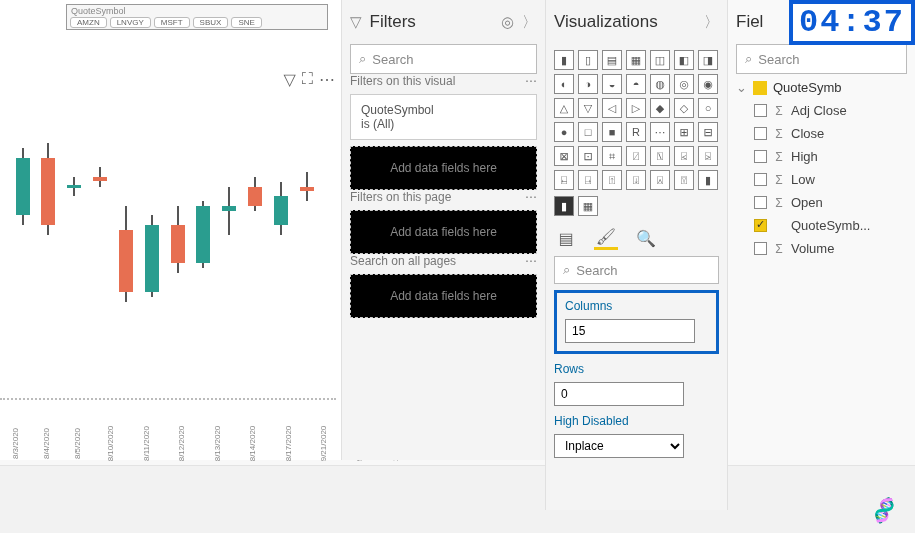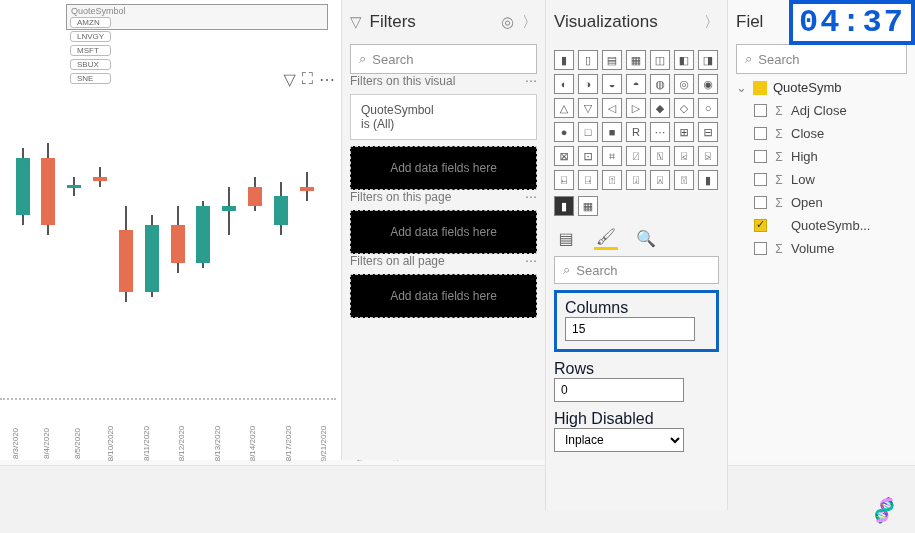--- a/index.html
+++ b/index.html
@@ -1,20 +1,20 @@
 <!DOCTYPE html>
 <html><head>
 <meta charset="utf-8">
 <style>
   *{box-sizing:border-box;font-family:"Segoe UI",Arial,sans-serif;}
   body{margin:0;width:915px;height:533px;background:#f8f8f8;position:relative;overflow:hidden;font-size:13px;color:#333;}
   .canvas{position:absolute;left:0;top:0;width:341px;height:460px;background:#fff;}
   .chipbar{position:absolute;left:66px;top:4px;width:262px;height:26px;border:1px solid #999;background:#f6f6f6;}
   .chipbar .lbl{position:absolute;left:4px;top:1px;font-size:9px;color:#888;}
-  .chips{position:absolute;left:3px;top:12px;display:flex;gap:3px;flex-direction:column;}
+  .chips{position:absolute;left:3px;top:12px;display:flex;gap:3px;}
   .chip{border:1px solid #bbb;border-radius:3px;font-size:8px;padding:0 6px;height:11px;line-height:10px;background:#fff;color:#666;}
   .toolbar{position:absolute;right:6px;top:70px;display:flex;gap:6px;color:#666;}
   .toolbar span{font-size:16px;}
   .chart{position:absolute;left:0;top:100px;width:336px;height:300px;}
   .candle{position:absolute;width:14px;}
   .wick{position:absolute;left:6px;width:2px;background:#555;}
   .body{position:absolute;left:0;width:14px;}
   .teal{background:#2a9d8f;}
   .coral{background:#e76f51;}
   .axis{position:absolute;bottom:0;left:0;width:100%;border-top:2px dotted #bbb;}
@@ -31,22 +31,22 @@
   .fcard{border:1px solid #ccc;background:#fff;padding:8px 10px;font-size:12px;color:#555;margin-bottom:6px;}
   .fdrop{border:1px dashed #ccc;background:#000000;padding:14px 0;text-align:center;font-size:12px;color:#888;}
 
   .viz{position:absolute;left:545px;top:0;width:183px;height:510px;background:#f4f4f4;border-left:1px solid #e0e0e0;border-right:1px solid #e0e0e0;padding:0 8px;}
   .vizgrid{display:grid;grid-template-columns:repeat(7,20px);grid-auto-rows:20px;gap:4px;margin-top:6px;}
   .vizbtn{width:20px;height:20px;border:1px solid #888;display:flex;align-items:center;justify-content:center;font-size:11px;color:#555;background:#fff;}
   .vizbtn.sel{background:#333;color:#fff;}
   .tabs{display:flex;gap:16px;margin:10px 0 6px 0;}
   .tab{width:24px;height:24px;display:flex;align-items:center;justify-content:center;font-size:16px;color:#666;}
   .tab.act{border-bottom:3px solid #f2c811;}
-  .field-lbl{font-size:16px;color:#0f172a;margin-top:8px;}
-  .prop-row{margin-top:0;}
+  .field-lbl{font-size:12px;color:#0369a1;margin-top:8px;}
+  .prop-row{margin-top:6px;}
   .prop-row input,.prop-row select{width:130px;height:24px;border:1px solid #888;padding:0 6px;font-size:12px;background:#fff;}
   .hl{border:3px solid #0b63c5;padding:6px 8px 8px 8px;margin-top:6px;}
   .hl .field-lbl{margin-top:0;}
 
   .fields{position:absolute;left:728px;top:0;width:187px;height:460px;background:#f9f9f9;padding:0 8px;}
   .fields .pane-head .ttl{font-size:17px;}
   .table-row{display:flex;align-items:center;gap:6px;font-size:13px;margin:6px 0 4px 0;}
   .table-row .chev{color:#888;}
   .tbl-ico{width:14px;height:14px;background:#f2c811;display:inline-block;}
   .fld{display:flex;align-items:center;gap:6px;padding:4px 0 4px 18px;font-size:13px;color:#444;}
@@ -171,21 +171,21 @@
   </div>
   <div class="fgroup">
     <div class="fgroup-head">
         <span>Filters on this page</span>
         <span>⋯</span>
       </div>
     <div class="fdrop">Add data fields here</div>
   </div>
   <div class="fgroup">
     <div class="fgroup-head">
-        <span>Filters on all page</span>
+        <span>Search on all pages</span>
         <span>⋯</span>
       </div>
     <div class="fdrop">Add data fields here</div>
   </div>
 </div>
 
 <div class="viz">
   <div class="pane-head">
     <span class="ttl">Visualizations</span>
     <span class="ico">〉</span>

